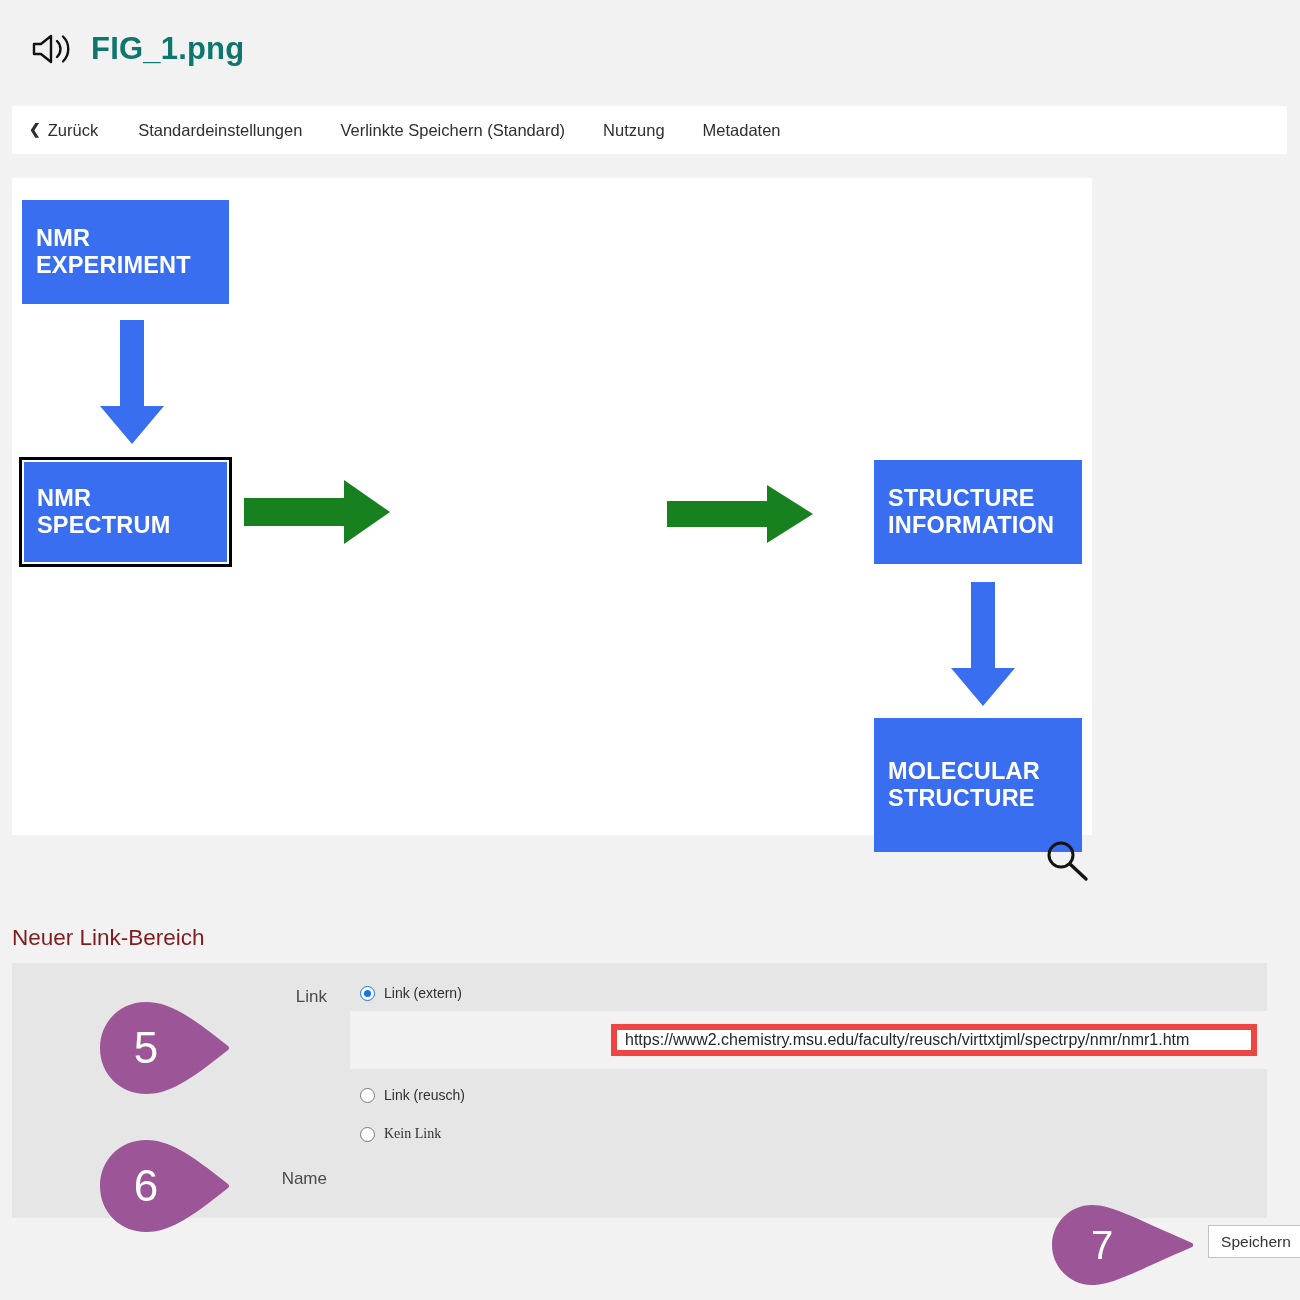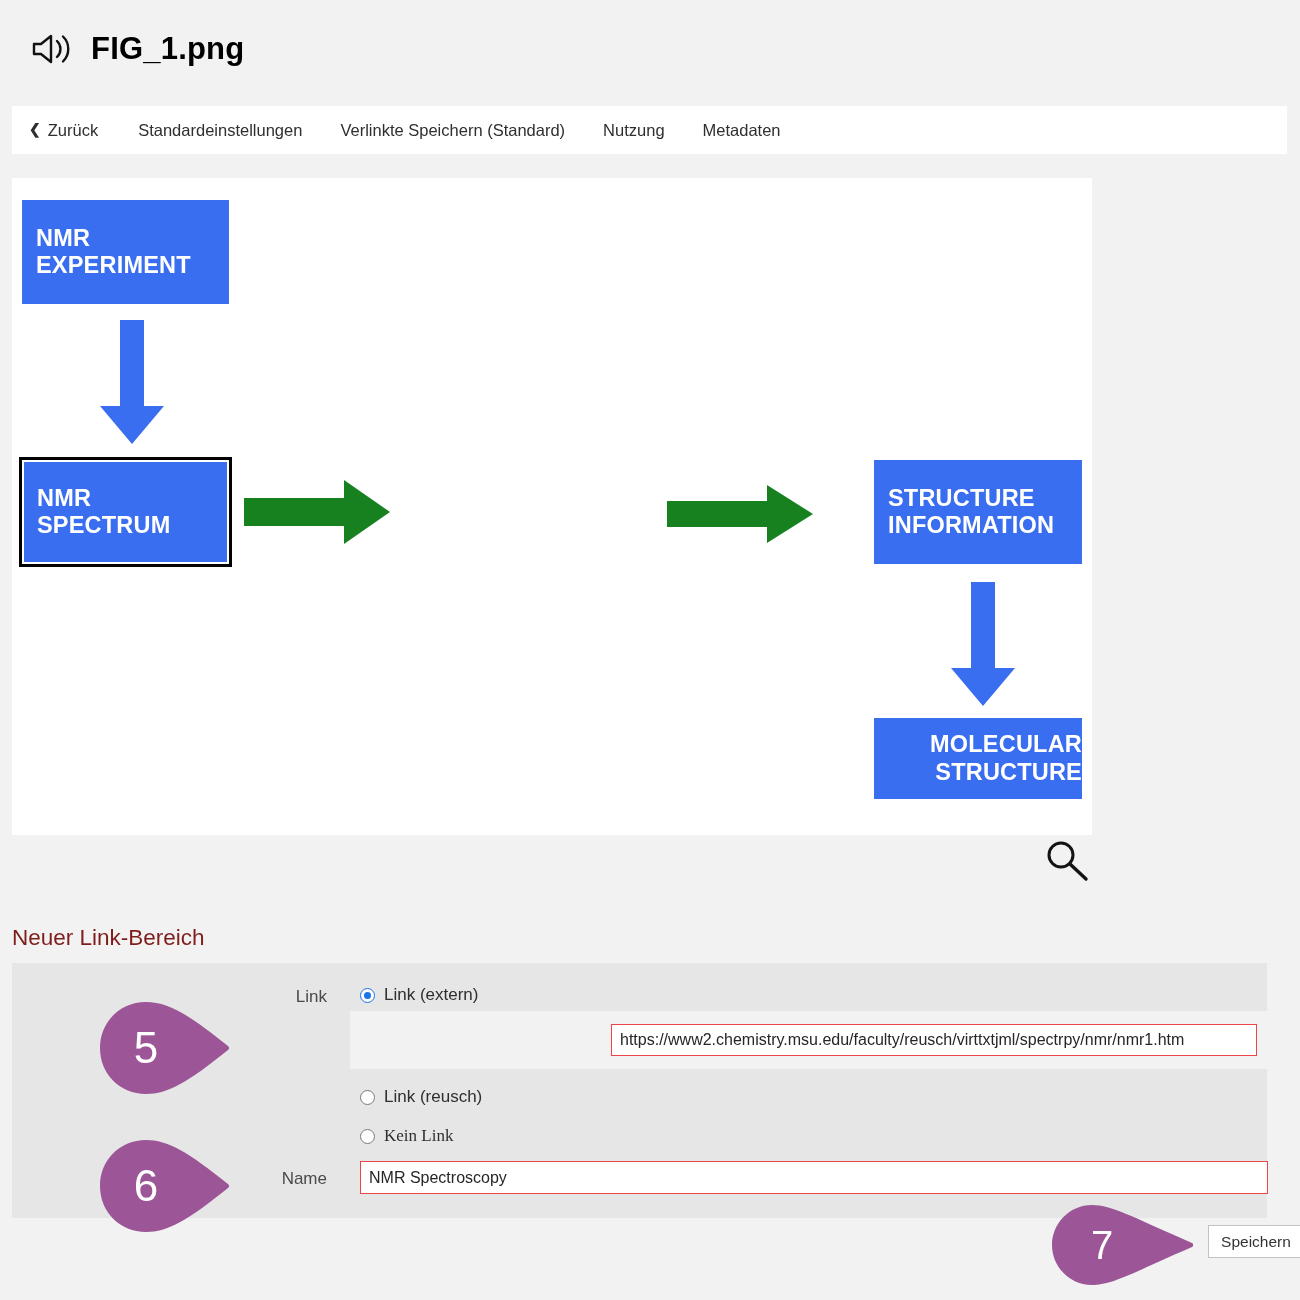--- a/index.html
+++ b/index.html
@@ -21,21 +21,21 @@
     display: flex;
     align-items: center;
     padding-left: 30px;
   }
   #speaker-icon { width: 42px; height: 34px; flex: 0 0 auto; }
   #page-title {
     font-size: 31px;
     font-weight: bold;
     letter-spacing: 0.2px;
     margin-left: 19px;
-    color: #000000;
+    color: #0f766e;
   }
 
   
   #navbar {
     position: absolute;
     left: 12px; top: 106px;
     width: 1275px; height: 48px;
     background: #ffffff;
     display: flex;
     align-items: center;
@@ -131,21 +131,21 @@
     color: #4a4a4a;
     text-align: right;
   }
   #label-link { left: 200px; top: 24px; width: 115px; }
   #label-name { left: 200px; top: 206px; width: 115px; }
 
   .radio-row {
     position: absolute;
     display: flex;
     align-items: center;
-    font-size: 17px;
+    font-size: 14px;
     color: #2f2f2f;
     cursor: pointer;
     text-align: center;
   }
   #radio-extern { left: 348px; top: 22px; }
   #radio-intern { left: 348px; top: 124px; }
   #radio-kein   { left: 348px; top: 163px; font-family: Liberation Serif, serif; }
 
   .radio-dot {
     width: 15px; height: 15px;
@@ -167,21 +167,21 @@
     width: 7px; height: 7px;
     border-radius: 50%;
     background: #1a73e8;
   }
 
   input.text-input {
     font-family: "Liberation Sans", sans-serif;
     font-size: 16px;
     color: #262626;
     background: #ffffff;
-    border: 1px solid #ef4444;
+    border: 6px solid #ef4444;
     padding: 0 8px;
     outline: none;
   }
   #url-input {
     width: 646px; height: 32px;
   }
   #name-input {
     position: absolute;
     left: 348px; top: 198px;
     width: 908px; height: 33px;
@@ -255,21 +255,21 @@
 
 
 
     <div class="node selected" style="left:11px; top:283px; width:205px; height:102px;">NMR
 SPECTRUM</div>
 
 
     <div class="node" style="left:862px; top:282px; width:208px; height:104px;">STRUCTURE
 INFORMATION</div>
 
-    <div class="node" style="left:862px; top:540px; width:208px; height:81px;text-align:right;">MOLECULAR
+    <div class="node" style="left:862px; top:540px; width:208px; height:134px;">MOLECULAR
 STRUCTURE</div>
 
     <svg class="arrow" style="left:84px; top:142px;" width="72" height="128" viewBox="0 0 72 128">
       <path d="M24 0 h24 v86 h20 L36 124 L4 86 h20 Z" fill="#3a6ef0"></path>
     </svg>
 
     <svg class="arrow" style="left:232px; top:300px;" width="148" height="68" viewBox="0 0 148 68">
       <path d="M0 20 h100 V2 L146 34 L100 66 V48 H0 Z" fill="#17801f"></path>
     </svg>
 
@@ -311,21 +311,20 @@
     <span>Link (reusch)</span>
   </div>
 
   <div class="radio-row" id="radio-kein">
     <span class="radio-dot"></span>
     <span>Kein Link</span>
   </div>
 
   <span class="field-label" id="label-name">Name</span>
 
-  <input class="text-input" id="name-input" type="text" value="NMR Spectroscopy" style="">
 
   <button id="save-button">Speichern</button>
 </div>
 
 <div class="callout" id="callout-5">
   <svg viewBox="0 0 130 92" preserveAspectRatio="none">
     <path d="M46 0 C20 0 0 20 0 46 C0 72 20 92 46 92 C68 92 88 80 128 48 C129.5 47 129.5 45 128 44 C88 12 68 0 46 0 Z" fill="#9c5596"></path>
   </svg>
   <span class="cnum">5</span>
 </div>

